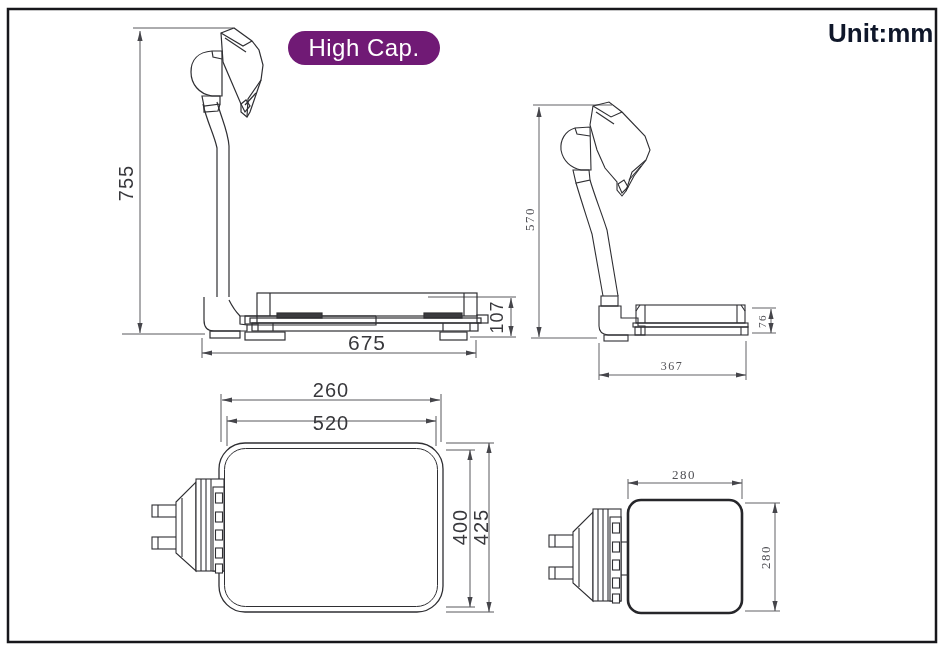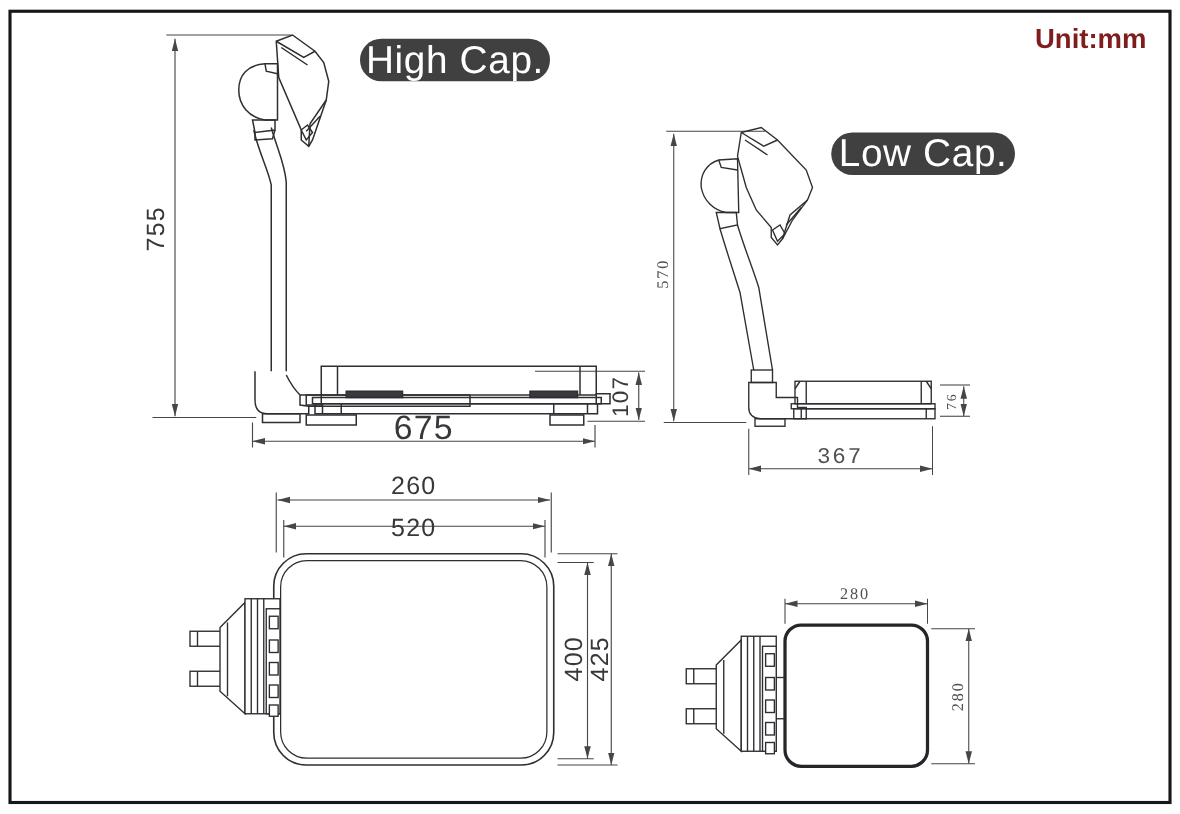--- a/index.html
+++ b/index.html
@@ -5,32 +5,32 @@
   html,body{margin:0;padding:0;background:#ffffff;}
   .canvas{
     position:relative;width:944px;height:651px;background:#ffffff;overflow:hidden;
     font-family:"Liberation Sans",sans-serif;
   }
   svg{position:absolute;left:0;top:0;}
   .lbl{position:absolute;white-space:nowrap;color:#38383c;letter-spacing:1px;}
   .c{transform:translate(-50%,-50%);}
   .cv{transform:translate(-50%,-50%) rotate(-90deg);}
   .s20{font-size:20px;}
-  .s21{font-size:27px;}
+  .s21{font-size:21px;margin-left:28px;}
   .s18{font-size:18px;}
   .serif{font-family:"Liberation Serif","DejaVu Serif",serif;color:#505055;letter-spacing:1.5px;}
   .s13{font-size:13px;}
-  .s14{font-size:18px;font-family:Liberation Mono, monospace;}
+  .s14{font-size:12px;}
   .s11{font-size:11px;}
   .badge{
-    position:absolute;background:#404040;color:#ffffff;border-radius:17px;
-    text-align:center;font-size:31px;letter-spacing:0.5px;
+    position:absolute;background:#701a75;color:#ffffff;border-radius:17px;
+    text-align:center;font-size:24px;letter-spacing:0.5px;
   }
   .unit{
-    position:absolute;font-weight:bold;font-size:22px;color:#7f1d1d;letter-spacing:0px;
+    position:absolute;font-weight:bold;font-size:26px;color:#0f172a;letter-spacing:0px;
   }
 </style>
 </head>
 <body>
 
 <div class="canvas">
 
   <svg width="944" height="651" viewBox="0 0 944 651">
     <defs>
       <marker id="ae" orient="auto" markerUnits="userSpaceOnUse" markerWidth="11" markerHeight="8" refX="10" refY="4">
@@ -183,21 +183,20 @@
       <rect x="628" y="500" width="114" height="113" rx="13" stroke="#26262a" stroke-width="2.6"></rect>
       <use href="#mount" transform="translate(397,30)"></use>
       <line x1="621" y1="542" x2="628" y2="542"></line>
       <line x1="621" y1="575" x2="628" y2="575"></line>
     </g>
   </svg>
 
   <div class="unit" style="left:828px;top:18px;">Unit:mm</div>
 
   <div class="badge" style="left:288px;top:31px;width:152px;height:34px;line-height:34px;">High Cap.</div>
-  <div class="badge" style="left:665px;top:106px;width:147px;height:34px;line-height:34px;">Low Cap.</div>
 
   <div class="lbl cv s20" style="left:126px;top:183px;">755</div>
   <div class="lbl c s21" style="left:339px;top:343px;">675</div>
   <div class="lbl cv s18" style="left:497px;top:317px;">107</div>
 
   <div class="lbl cv serif s13" style="left:530px;top:219px;">570</div>
   <div class="lbl c serif s14" style="left:672px;top:366px;">367</div>
   <div class="lbl cv serif s11" style="left:762px;top:321px;">76</div>
 
   <div class="lbl c s20" style="left:331px;top:390px;">260</div>

